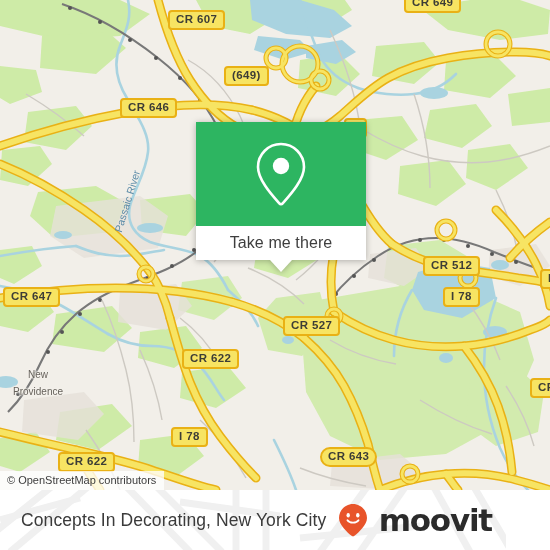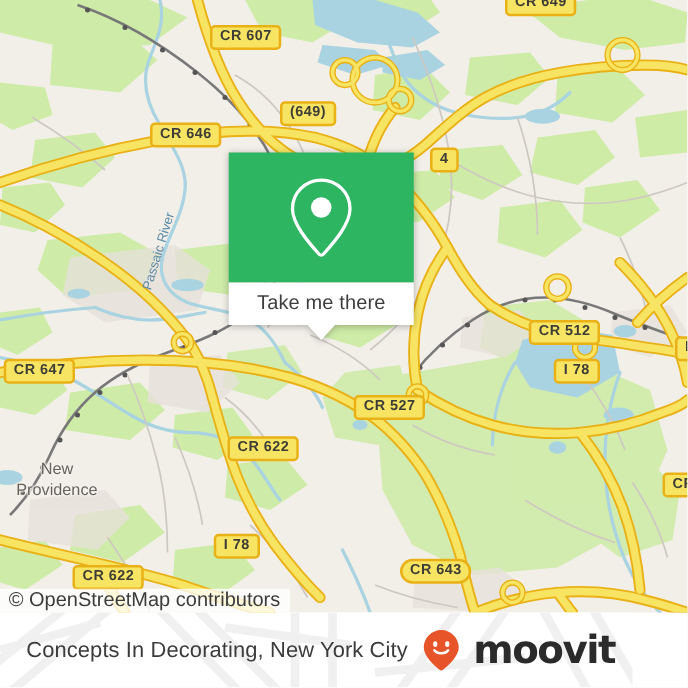--- a/index.html
+++ b/index.html
@@ -51,21 +51,21 @@
     white-space: nowrap;
     box-sizing: border-box;
     text-align: center;
   }
 
   
   .place-label {
     position: absolute;
     color: #66625c;
     font-family: "Liberation Sans", sans-serif;
-    font-size: 13px;
+    font-size: 10px;
     line-height: 17px;
     text-align: center;
     white-space: nowrap;
     text-shadow:
       1px 0 2px #f5f2ec, -1px 0 2px #f5f2ec,
       0 1px 2px #f5f2ec, 0 -1px 2px #f5f2ec;
   }
   .water-label {
     position: absolute;
     color: #5d8ca8;
@@ -77,32 +77,32 @@
   }
 
   
   #osm-attrib {
     position: absolute;
     left: 0;
     bottom: 0;
     background: rgba(255,255,255,.78);
     color: #3c3c3c;
     font-family: "Liberation Sans", sans-serif;
-    font-size: 16px;
+    font-size: 11px;
     line-height: 17px;
     padding: 1px 8px 1px 7px;
     white-space: nowrap;
   }
 
   
   #popup-card {
     position: absolute;
-    left: 183px;
+    left: 196px;
     top: 122px;
-    width: 148px;
+    width: 170px;
     z-index: 40;
     filter: drop-shadow(0 1px 3px rgba(0,0,0,.28));
     text-align: center;
   }
   #popup-head {
     height: 104px;
     background: #2db561;
     display: flex;
     align-items: center;
     justify-content: center;
@@ -444,23 +444,23 @@
         <circle cx="468" cy="278" r="8"></circle>
         <circle cx="146" cy="274" r="7"></circle>
         <circle cx="334" cy="316" r="7"></circle>
         <circle cx="410" cy="474" r="8"></circle>
         <circle cx="498" cy="44" r="12"></circle>
       </g>
 
     </g>
   </svg>
 
-  <div class="shield" style="left:168px; top:20px;">CR 607</div>
+  <div class="shield" style="left:168px; top:10px;">CR 607</div>
   <div class="shield" style="left:404px; top:-7px;">CR 649</div>
-  <div class="shield" style="left:224px; top:81px;">(649)</div>
+  <div class="shield" style="left:224px; top:66px;">(649)</div>
   <div class="shield" style="left:120px; top:98px;">CR 646</div>
   <div class="shield" style="left:423px; top:216px;margin-top:40px;">CR 512</div>
   <div class="shield" style="left:3px; top:287px;">CR 647</div>
   <div class="shield" style="left:443px; top:287px;">I 78</div>
   <div class="shield" style="left:283px; top:316px;">CR 527</div>
   <div class="shield" style="left:182px; top:349px;">CR 622</div>
   <div class="shield" style="left:171px; top:427px;">I 78</div>
   <div class="shield" style="left:320px; top:447px;border-radius:10px;">CR 643</div>
   <div class="shield" style="left:58px; top:452px;">CR 622</div>
   <div class="shield" style="left:540px; top:269px;">I</div>

